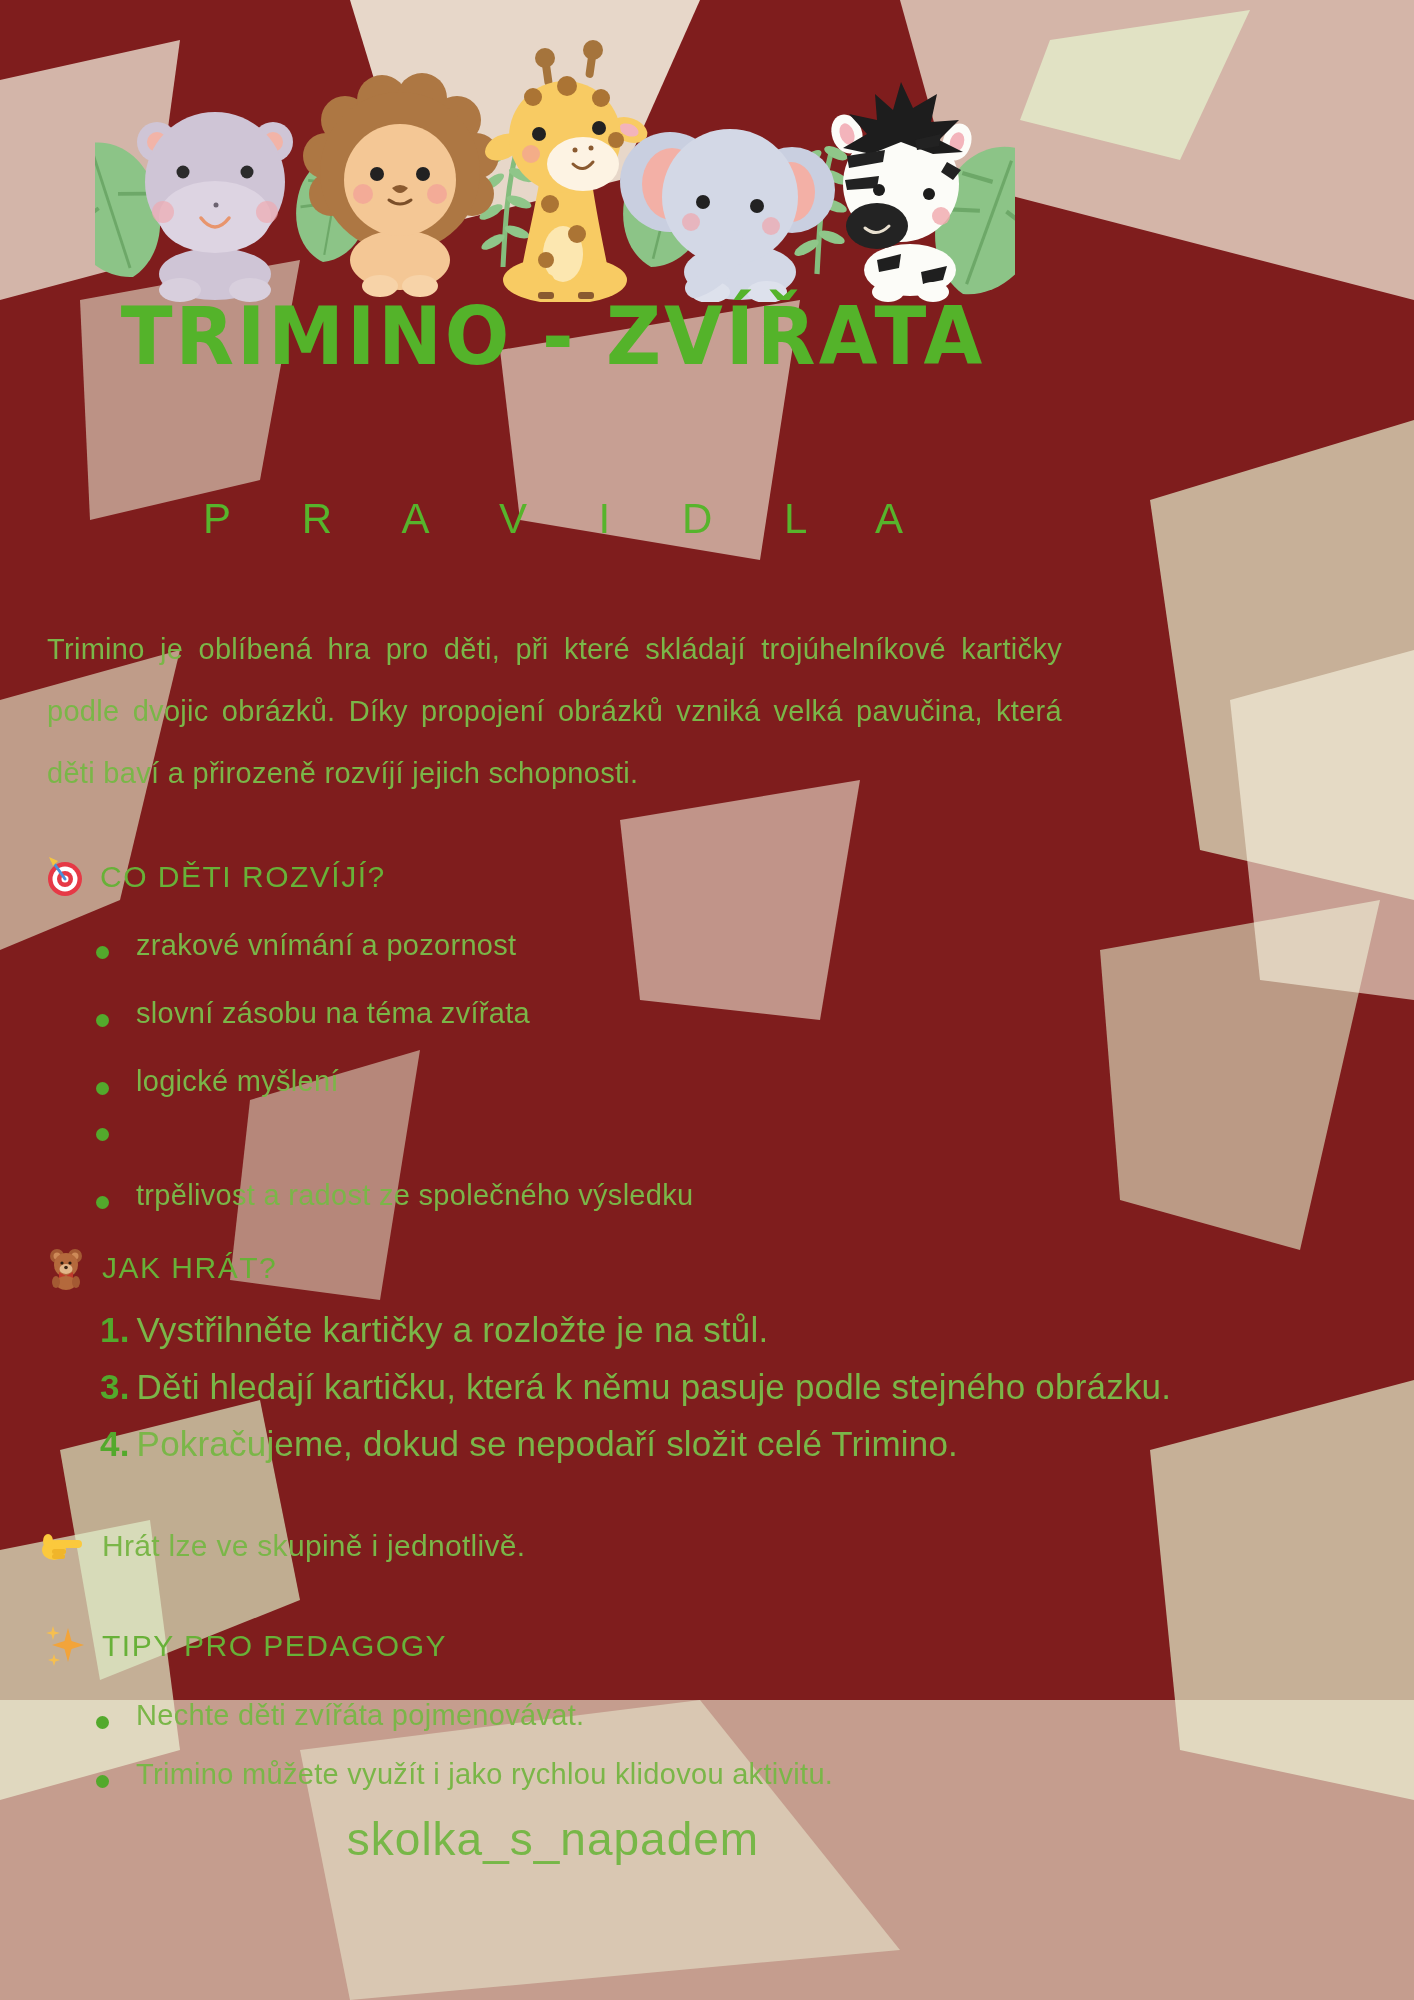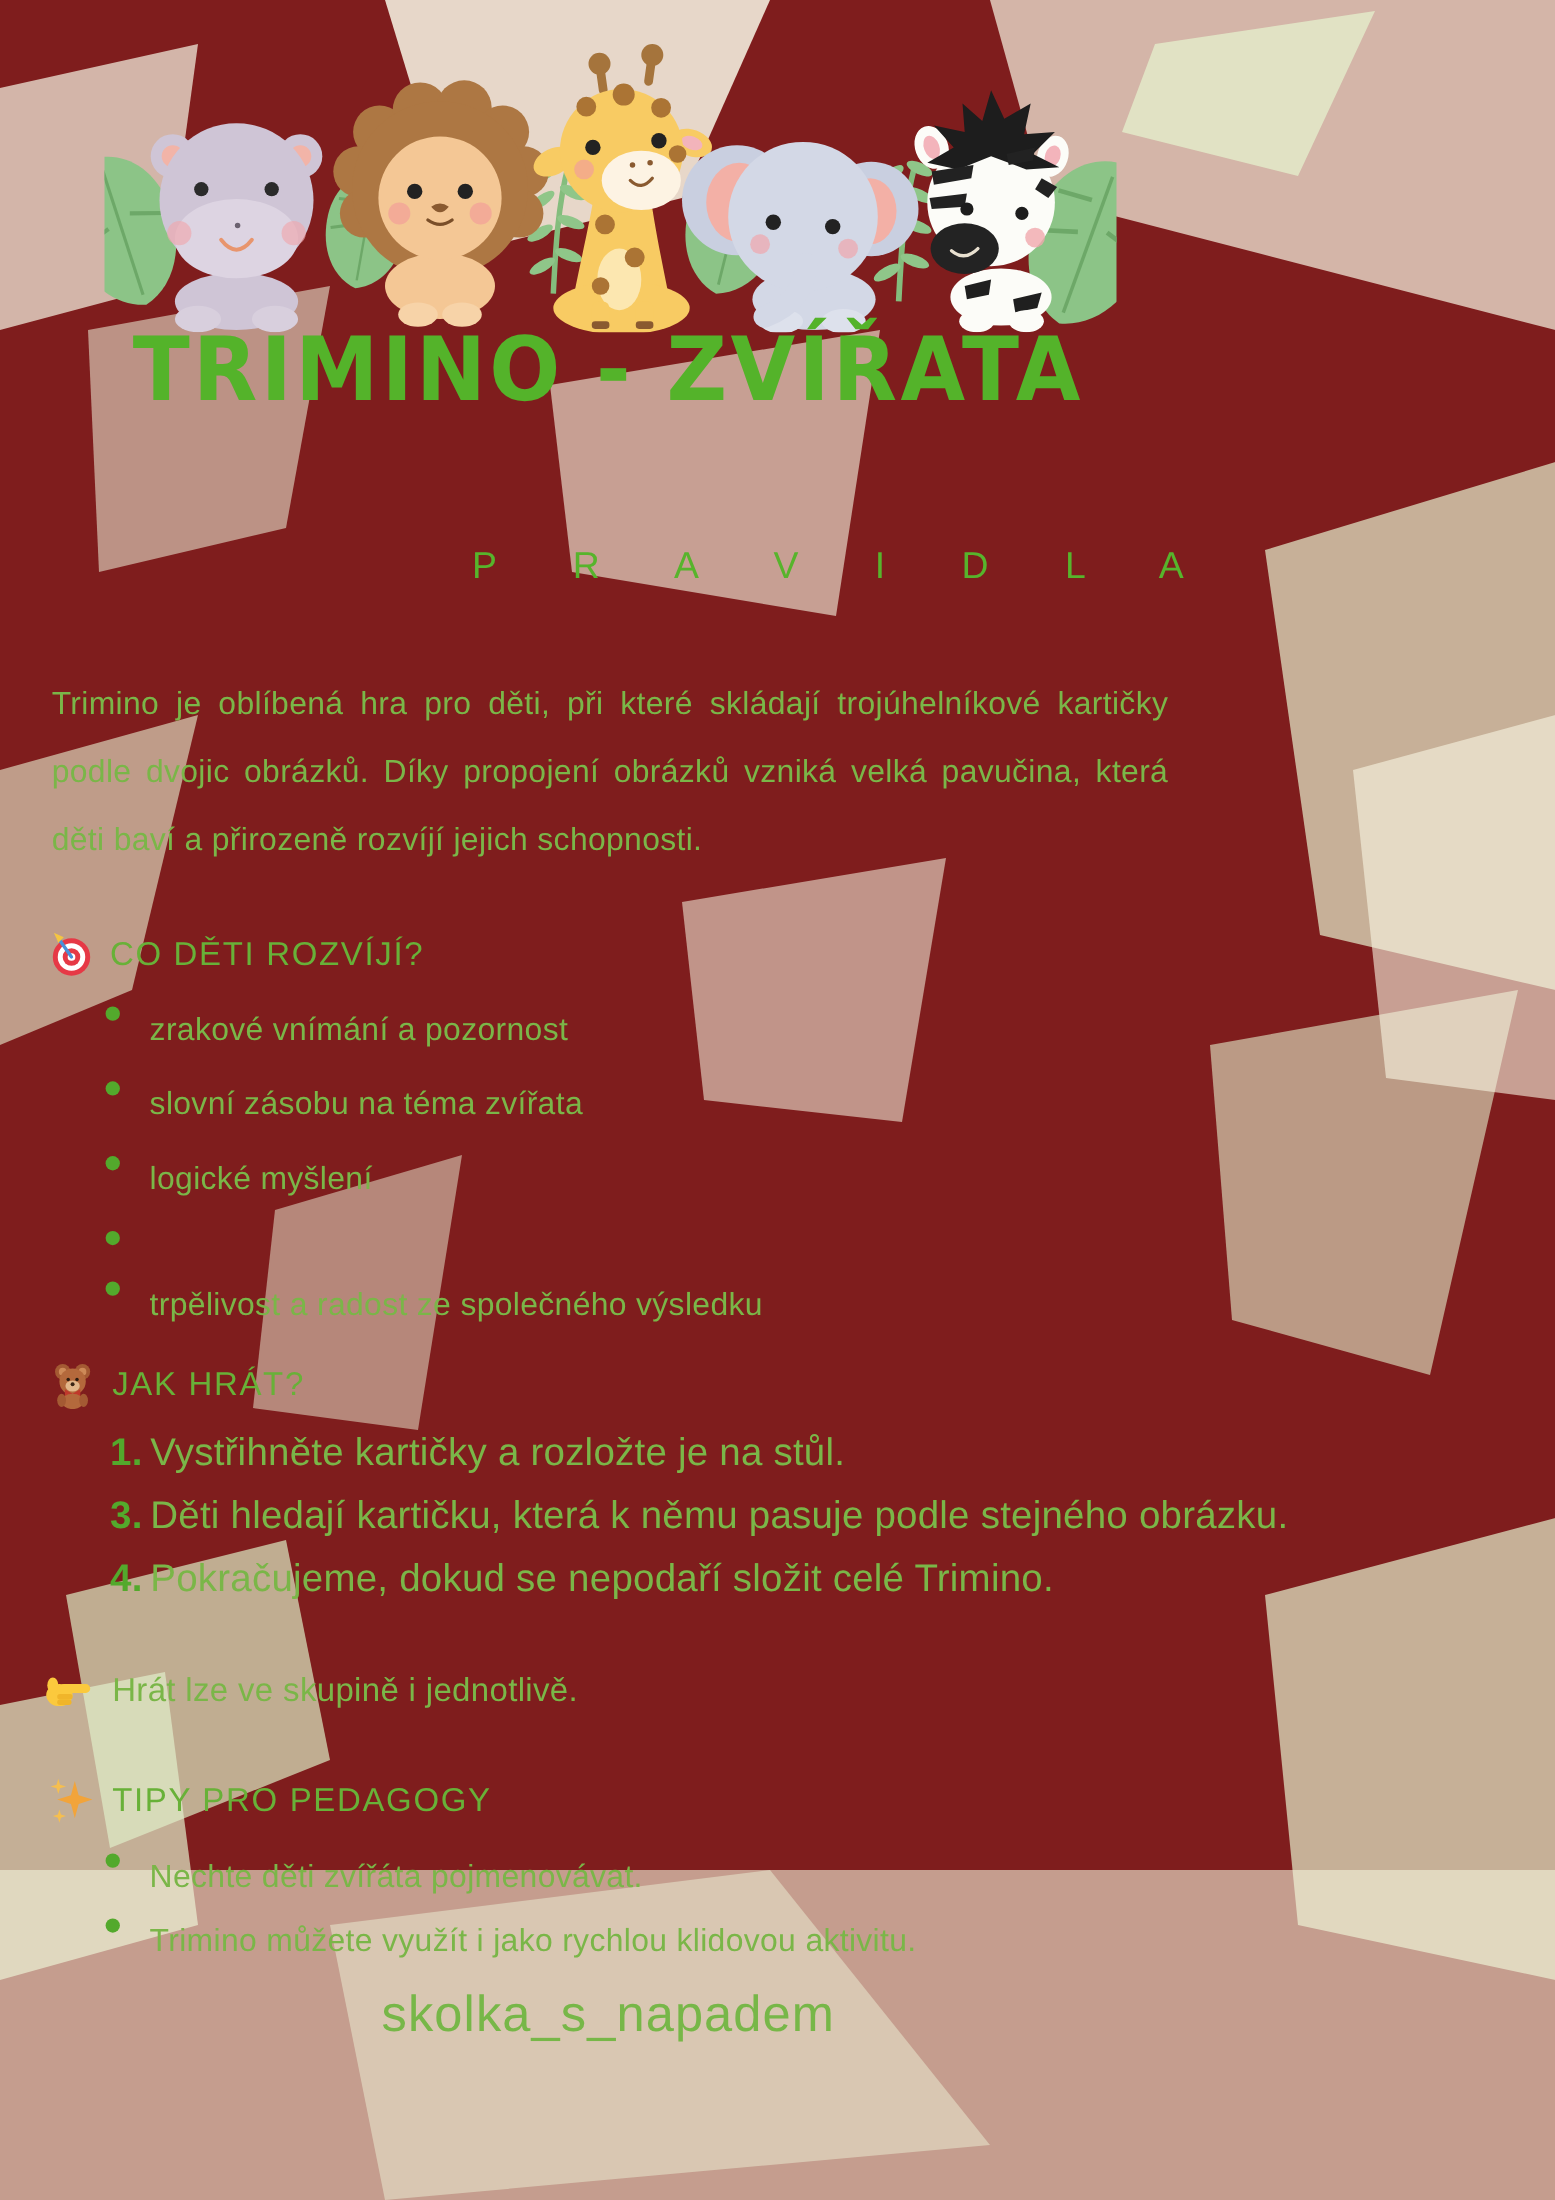--- a/index.html
+++ b/index.html
@@ -20,22 +20,22 @@
   
   .col{width:1106px;}
   .title{
     margin-top:-6px;text-align:center;
     font-family:"DejaVu Sans", sans-serif;
     font-weight:800;font-size:76px;line-height:1;
     letter-spacing:3px;color:#54b32a;
     transform:scaleY(1.06);transform-origin:top center;
   }
   .subtitle{
-    margin-top:122px;text-align:right;
-    font-size:34px;line-height:1.2;font-weight:500;
+    margin-top:122px;text-align:center;
+    font-size:42px;line-height:1.2;font-weight:500;
     letter-spacing:30px;text-indent:30px;color:#57b42c;
   }
 
   
   .intro{
     margin:74px 0 0 47px;width:1015px;
     font-size:29px;line-height:62px;letter-spacing:.3px;
     color:#7ab648;text-align:justify;
   }
 
@@ -43,21 +43,21 @@
   .sec-head{display:flex;align-items:center;gap:14px;padding-left:44px;}
   .sec-head h2{
     margin:0;font-size:30px;font-weight:400;letter-spacing:1.5px;
     color:#68b138;
   }
   .mt52{margin-top:52px;align-items:center;} .mt28{margin-top:28px;} .mt55{margin-top:55px;}
   .icon{display:inline-flex;flex:0 0 auto;}
 
   
   .bullets{list-style:none;margin:30px 0 0 0;padding:0 0 0 96px;}
-  .bullets li{display:flex;align-items:flex-start;margin-bottom:33px;}
+  .bullets li{display:flex;align-items:flex-end;margin-bottom:33px;}
   .bullets.tight li{margin-bottom:24px;}
   .dot{
     flex:0 0 13px;width:13px;height:13px;border-radius:50%;
     background:#53a92c;margin-right:27px;position:relative;top:-4px;
   }
   .b-text{font-size:29px;line-height:35px;color:#7ab648;letter-spacing:.3px;}
 
   
   .steps{list-style:none;margin:22px 0 0 0;padding:0 0 0 100px;}
   .steps li{margin-bottom:22px;font-size:35px;line-height:35px;letter-spacing:.2px;}

